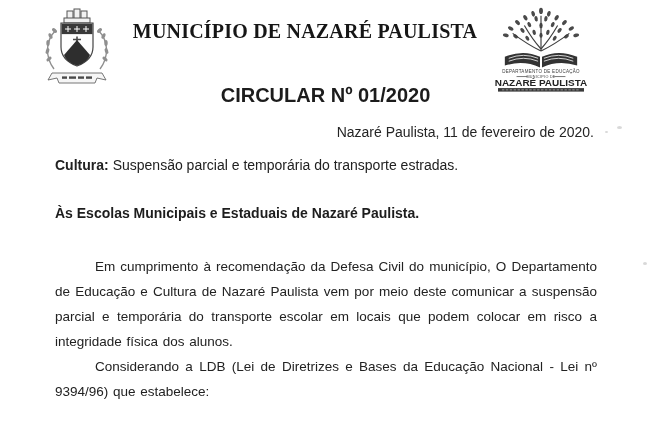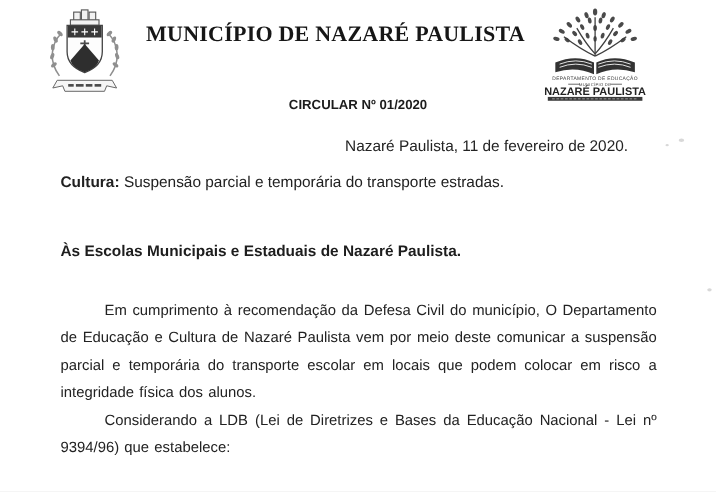--- a/index.html
+++ b/index.html
@@ -19,30 +19,30 @@
     text-align:center;
     font-family:"Liberation Serif", serif;
     color:#161616;
   }
   .muni-line{font-size:20px;font-weight:bold;line-height:23px;letter-spacing:.2px;text-align:center;}
   .dept-line{font-size:19.5px;font-weight:normal;line-height:23px;letter-spacing:.1px;}
   .edu-logo{position:absolute;right:56px;top:6px;width:108px;height:86px;}
   
   .circular-title{
     text-align:center;margin-top:1px;
-    font-size:12px;font-weight:bold;color:#1c1c1c;line-height:16px;
+    font-size:20px;font-weight:bold;color:#1c1c1c;line-height:16px;
   }
   .dateline{
-    text-align:right;padding-right:80px;margin-top:20px;
+    text-align:right;padding-right:57px;margin-top:20px;
     font-size:14px;line-height:18px;color:#242424;
   }
   .subject{padding-left:55px;margin-top:15px;font-size:14px;line-height:18px;}
   .subject-label{font-weight:bold;margin-right:4px;}
   .addressee{
-    padding-left:55px;margin-top:45px;
+    padding-left:55px;margin-top:30px;
     font-size:14px;font-weight:bold;line-height:18px;color:#1d1d1d;
   }
   .body-text{margin-top:32px;padding:0 54px 0 55px;}
   .body-text p{
     margin:0;
     font-size:13.5px;line-height:25px;
     text-align:justify;text-indent:40px;
     color:#222222;
     word-spacing:1px;
   }

